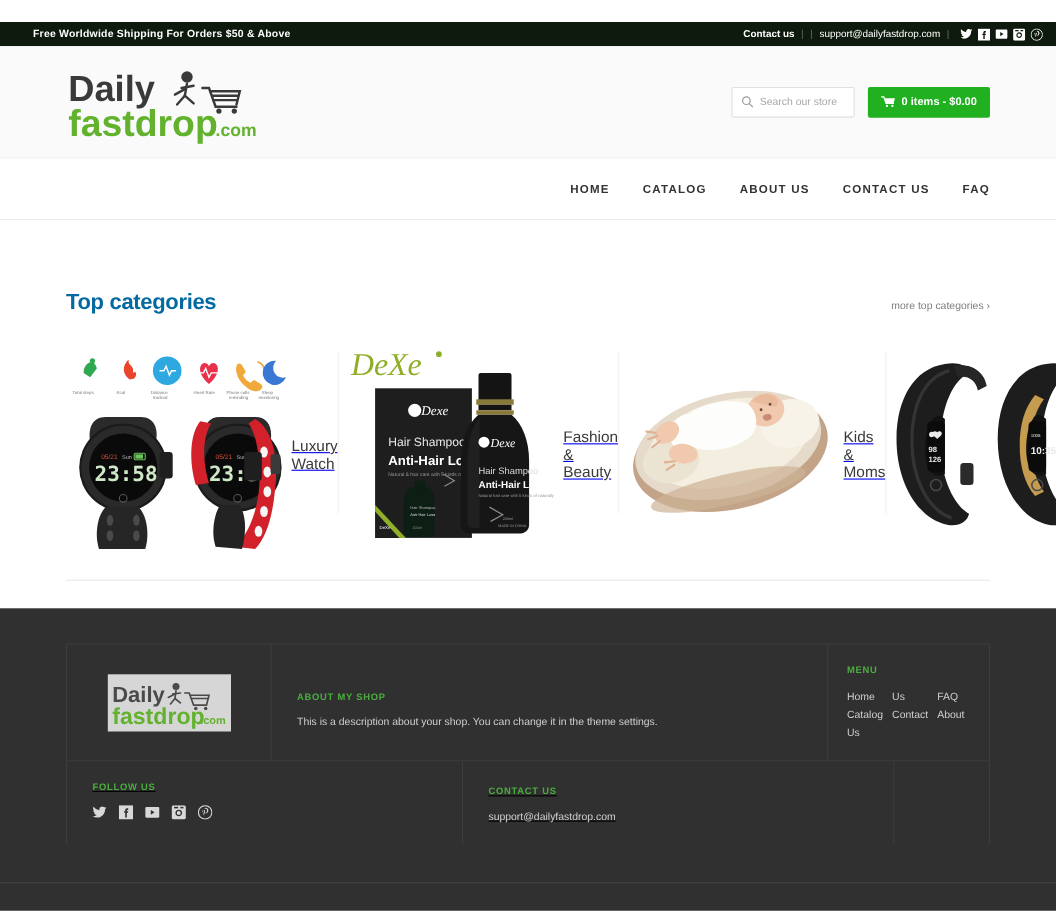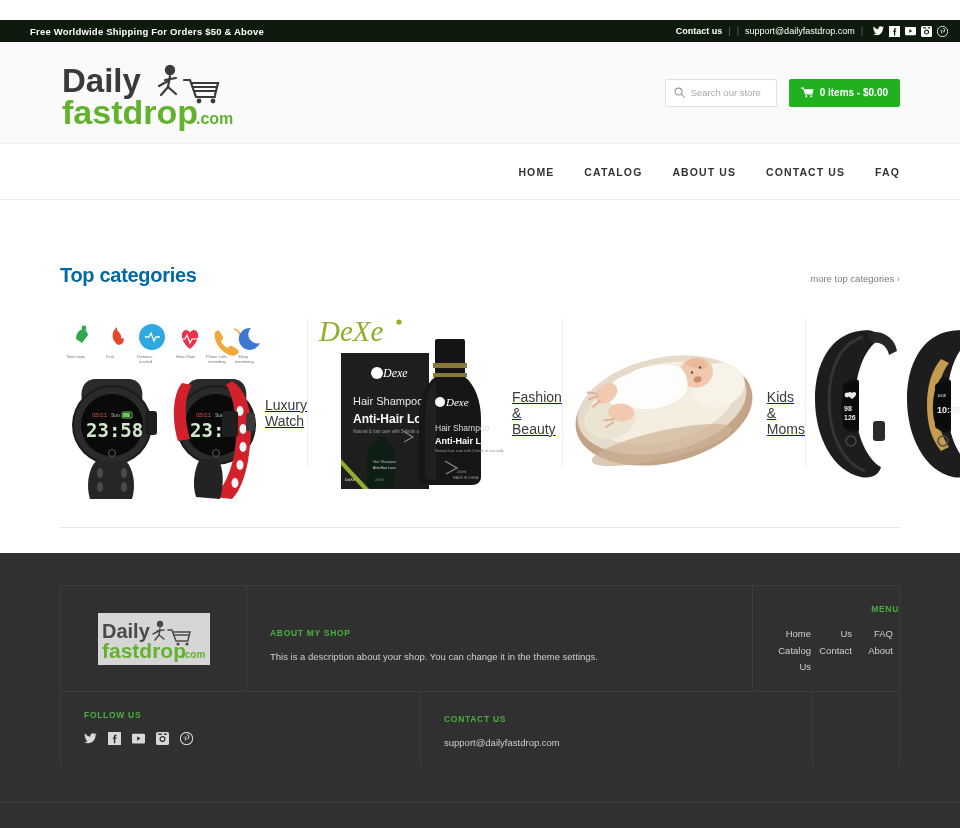--- a/index.html
+++ b/index.html
@@ -91,30 +91,30 @@
   
   .footer { margin-top: 25px; background: #303030; padding: 32px 60px 0 60px; height: 249px; }
   .fgrid { border: 1px solid #3c3c3c; border-bottom: none; }
   .frow1 { display: flex; height: 105px; }
   .fcell { border-right: 1px solid #3c3c3c; }
   .fcell:last-child { border-right: none; }
   .f-logo-cell { width: 186px; display: flex; align-items: center; justify-content: center; }
   .f-logo { width: 112px; height: 52px; background: #d6d6d6; display:flex; align-items:center; justify-content:center; }
   .f-logo svg { display:block; }
   .f-about-cell { flex: 1; padding: 42px 16px 0 23px; }
-  .f-menu-cell { width: 146px; padding: 18px 0 0 17px; overflow: hidden; position: relative; text-align: right; }
+  .f-menu-cell { width: 146px; padding: 18px 0 0 17px; overflow: hidden; position: relative; }
   .f-head { font-size: 8.5px; font-weight: bold; color: #4aaf3e; letter-spacing: .7px; margin-bottom: 12px; }
   .f-text { font-size: 9.5px; color: #cfcfcf; line-height: 1.5; }
   .f-menu-list { display: flex; flex-wrap: wrap; width: 160px; column-gap: 0; }
   .f-menu-list a {
     font-size: 9.5px; color: #cfcfcf; text-decoration: none;
     width: 41px; line-height: 16.5px; display: block; white-space: nowrap;
   }
 
-  .frow2 { display: flex; height: 76px; border-top: 1px solid #3c3c3c; }
+  .frow2 { display: flex; height: 76px; border-top: 1px solid #3c3c3c; text-decoration: underline; }
   .f-follow-cell { width: 360px; padding: 18px 0 0 23px; }
   .f-contact-cell { flex: 1; padding: 22px 0 0 23px; }
   .f-blank-cell { width: 86px; }
   .f-social { display: flex; gap: 11px; margin-top: 5px; }
   .f-social .ic { width: 13px; height: 13px; color:#d8d8d8; display:flex; align-items:center; justify-content:center; }
   .f-social svg { display:block; }
 
   
   .bottombar {
     height: 48px; background: #303030; border-top: 1px solid #3c3c3c;

